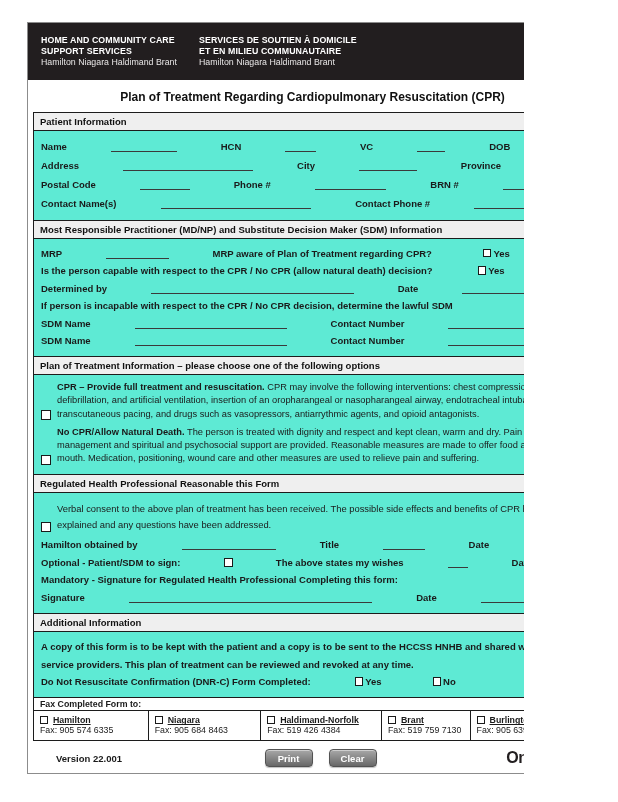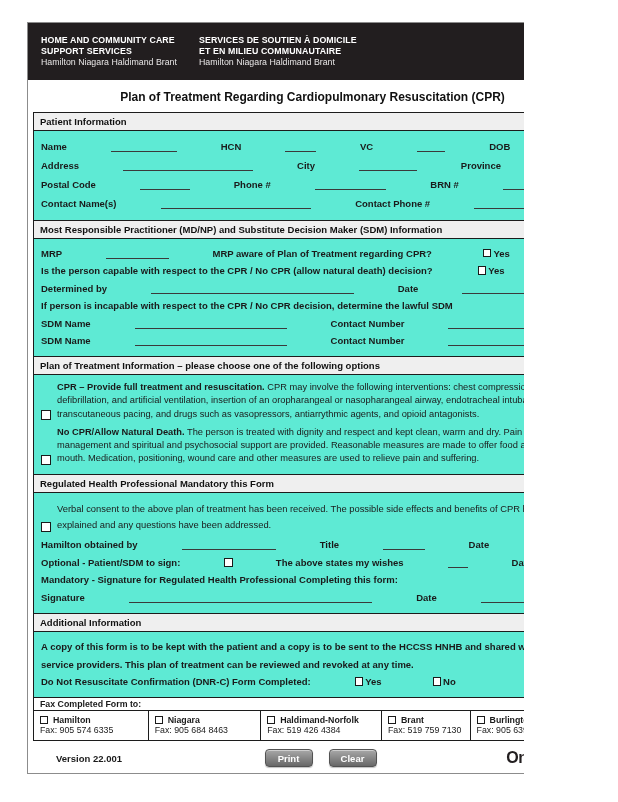--- a/index.html
+++ b/index.html
@@ -50,21 +50,21 @@
   .opt .cb { width:10px; height:10px; margin-top:1px; }
   .opt-text { font-size:9.3px; font-weight:normal; line-height:1.43; white-space:normal; }
   .opt-text .lead { font-weight:bold; }
   .consent-text { font-size:9.4px; font-weight:normal; line-height:1.68; white-space:normal; }
   .para-bold { font-weight:bold; font-size:9.5px; line-height:1.9; margin:4px 0 2px; white-space:normal; }
   
   .fax-head { border:1.5px solid #1c1c1c; margin-top:-1.5px; padding:1.5px 6px; font-weight:bold; font-size:8.8px; background:#fff; }
   .fax-table { display:flex; border:1.5px solid #1c1c1c; margin-top:-1.5px; background:#fff; }
   .fax-cell { padding:4px 6px 5px; border-left:1.2px solid #1c1c1c; }
   .fax-cell:first-child { border-left:none; }
-  .fax-name { display:flex; align-items:center; gap:5px; font-weight:bold; font-size:8.8px; }
+  .fax-name { display:flex; align-items:center; gap:5px; font-weight:bold; font-size:8.8px;text-decoration:underline; }
   .fax-name .cb { width:8px; height:8px; margin-bottom:0; }
   .fax-num { font-size:8.8px; font-weight:normal; }
   
   .footer { display:flex; align-items:center; padding:6px 12px 0 12px; height:28px; }
   .version { flex:1; font-weight:bold; font-size:9.5px; padding-left:16px; }
   .btn-zone { flex:none; display:flex; gap:16px; }
   .btn {
     background:linear-gradient(#a8a8a8, #686868); border:1px solid #525252; border-radius:4px;
     color:#fff; font-weight:bold; font-size:9.5px; font-family:"Liberation Sans",sans-serif;
     padding:2.5px 0; width:48px; text-align:center; cursor:pointer;
@@ -197,21 +197,21 @@
           <div class="opt">
             <span class="cb"></span>
             <div class="opt-text">
               <span class="lead">No CPR/Allow Natural Death.</span><span> The person is treated with dignity and respect and kept clean, warm and dry. Pain and symptom management and spiritual and psychosocial support are provided. Reasonable measures are made to offer food and fluids by mouth. Medication, positioning, wound care and other measures are used to relieve pain and suffering.</span>
             </div>
           </div>
         </div>
       </div>
 
       <div class="sec">
-        <div class="sec-head">Regulated Health Professional Mandatory this Form</div>
+        <div class="sec-head">Regulated Health Professional Reasonable this Form</div>
         <div class="sec-body">
           <div class="opt" style="margin-top:6px">
             <span class="cb"></span>
             <div class="consent-text">Verbal consent to the above plan of treatment has been received. The possible side effects and benefits of CPR have been explained and any questions have been addressed.</div>
           </div>
           <div class="row tight">
             <span class="lbl">Hamilton obtained by</span>
             <span class="fld" style="flex-grow:1.7"></span>
             <span class="lbl">Title</span>
             <span class="fld" style="flex-grow:0.75"></span>

